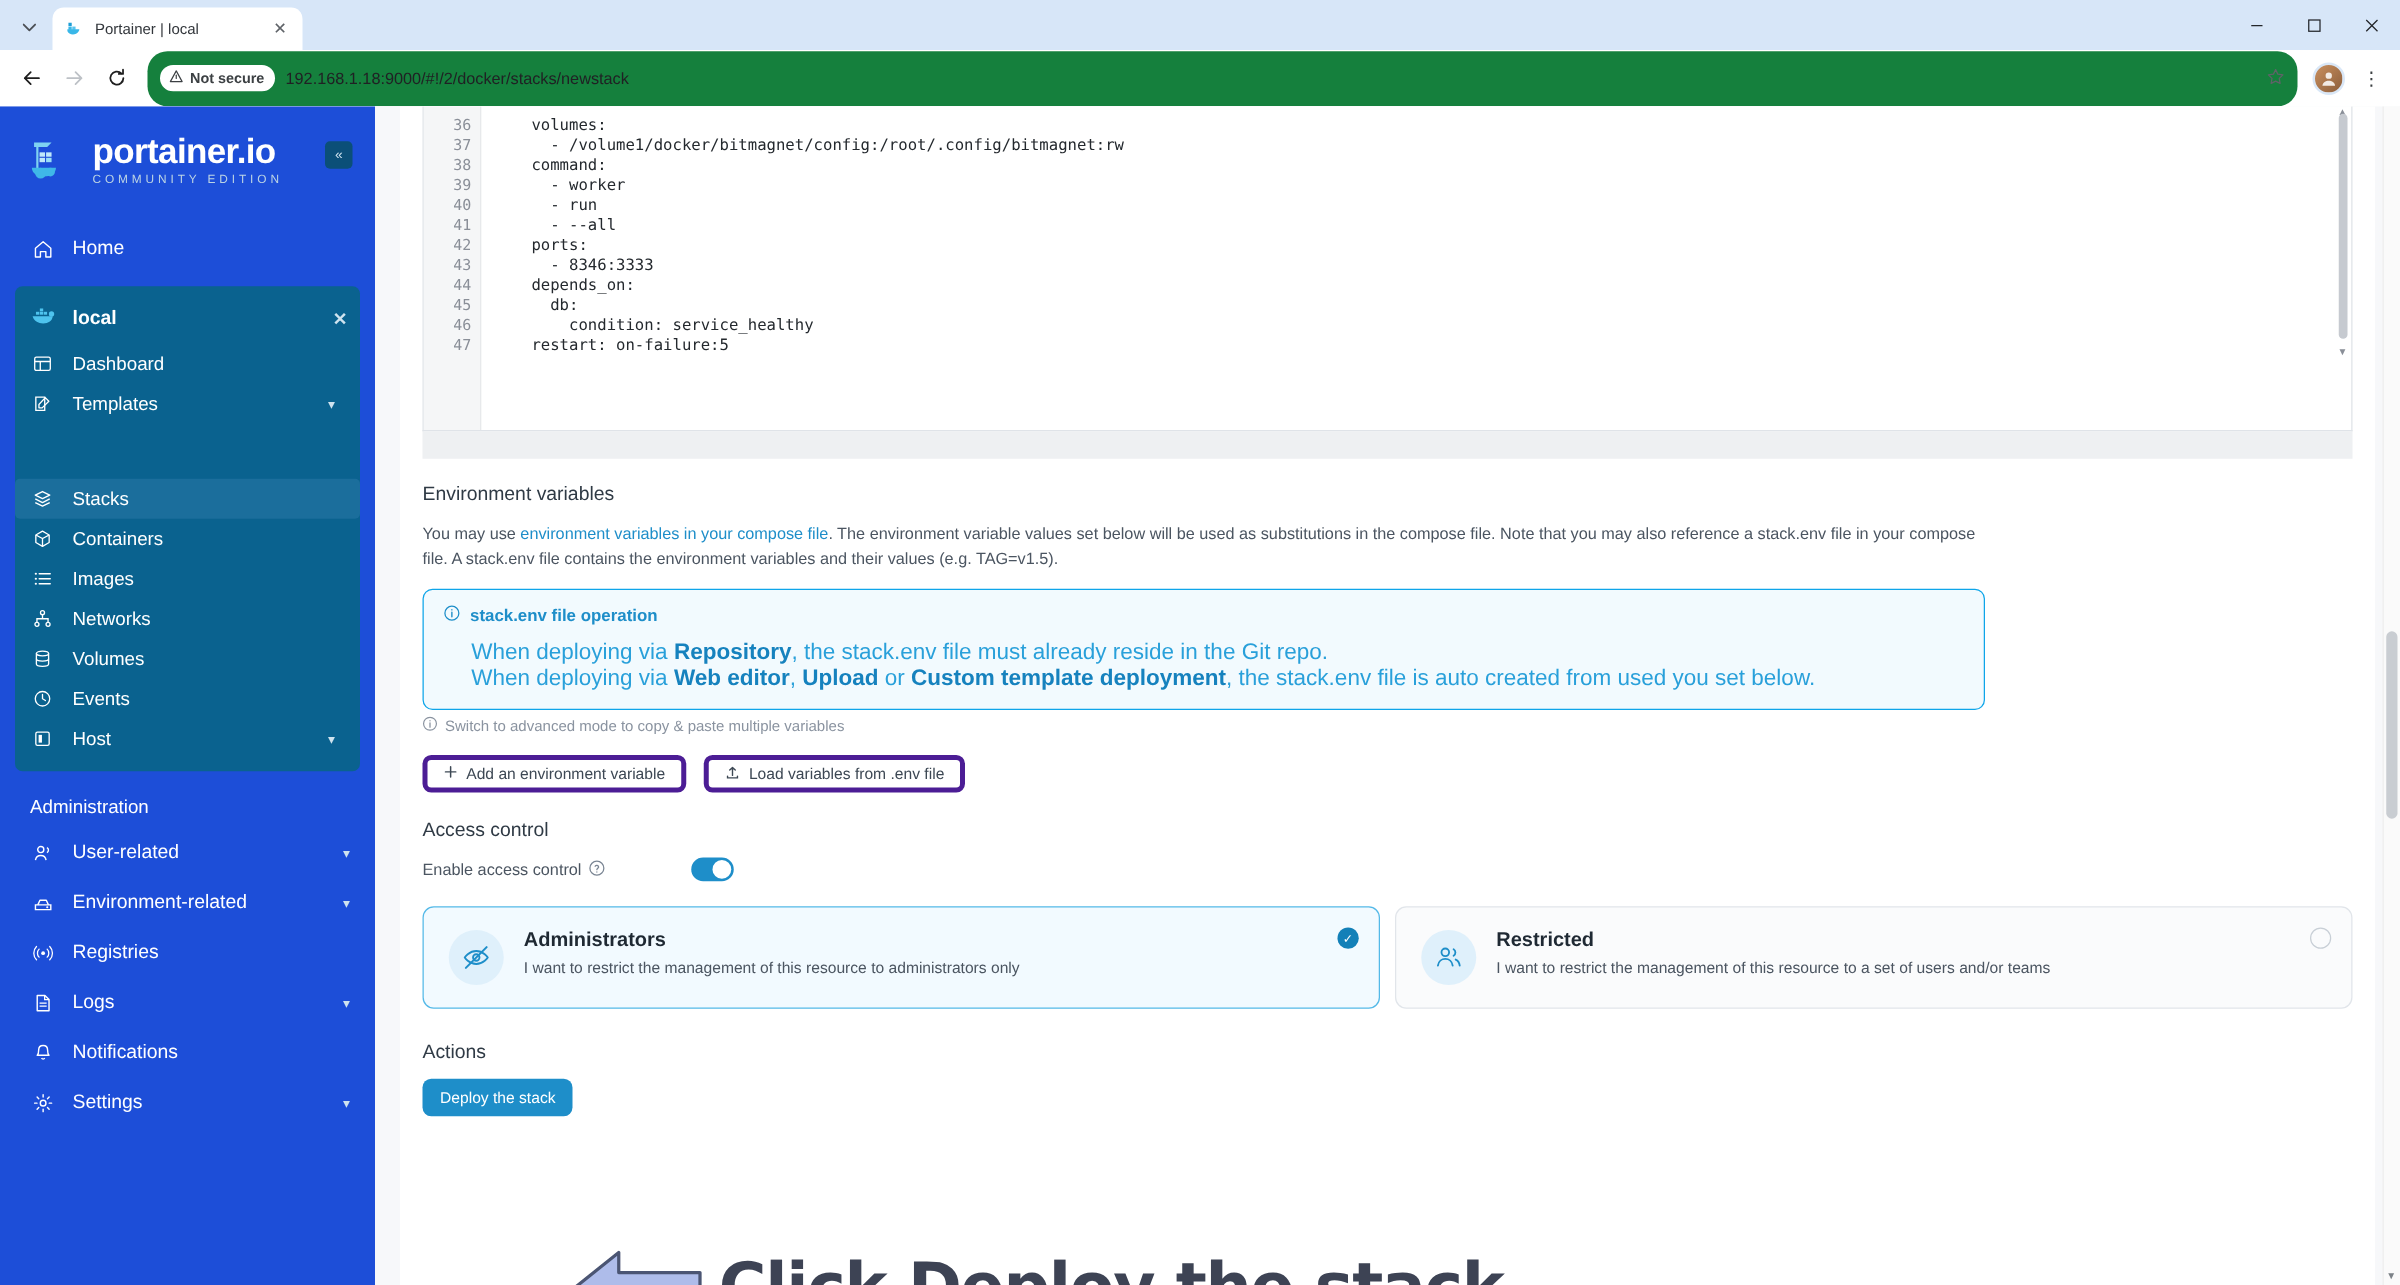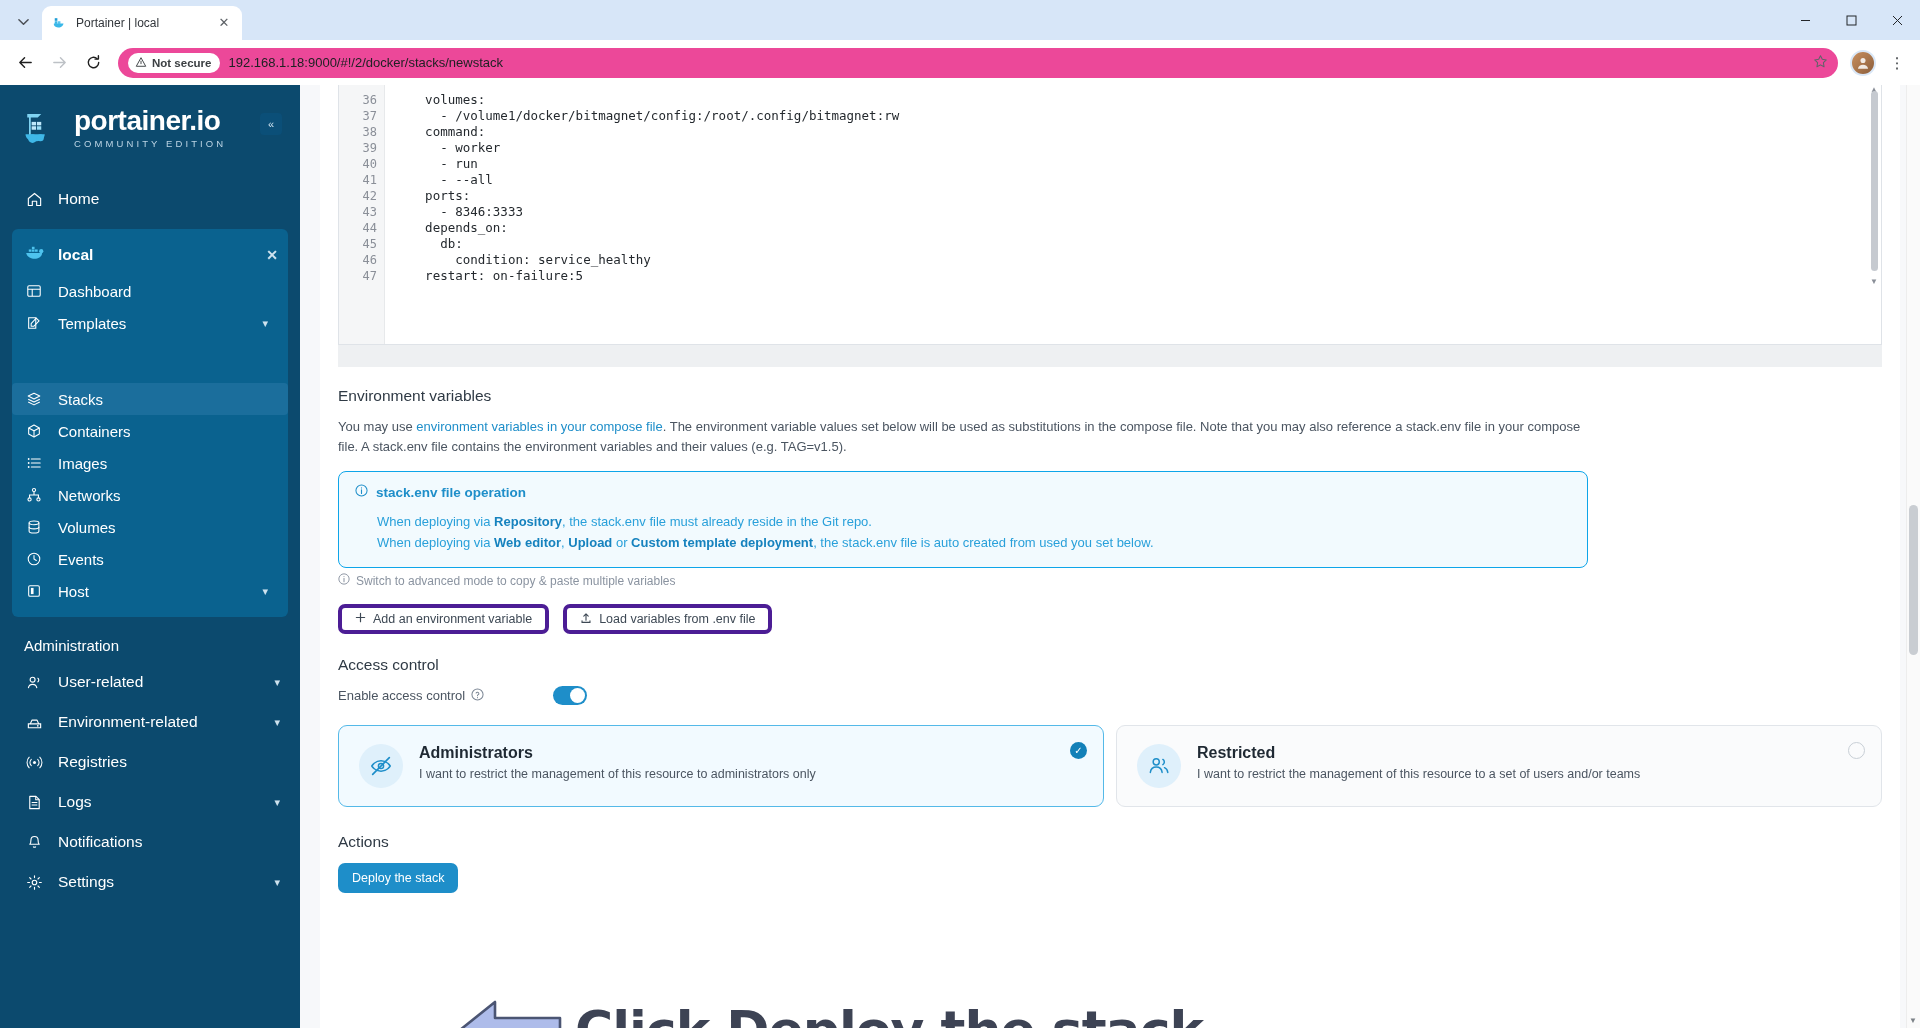--- a/index.html
+++ b/index.html
@@ -49,21 +49,21 @@
     height: 45px; background: #ffffff; display: flex; align-items: center;
     padding: 0 10px; gap: 4px; flex: 0 0 45px;
   }
   .nav-btn {
     width: 30px; height: 30px; border-radius: 50%;
     display: flex; align-items: center; justify-content: center;
     color: #1f1f1f; font-size: 15px;
   }
   .nav-btn.disabled { color: #bdc1c6; }
   .omnibox {
-    flex: 1; height: 30px; background: #ec4899; border-radius: 16px;
+    flex: 1; height: 44px; background: #15803d; border-radius: 16px;
     display: flex; align-items: center; padding: 0 6px 0 10px; margin-left: 6px;
     gap: 8px;
   }
   .notsecure {
     display: flex; align-items: center; gap: 5px;
     background: #ffffff; border-radius: 13px; padding: 3px 9px 3px 7px;
     font-size: 11.5px; color: #3c4043; font-weight: bold;
   }
   .omnibox-url { font-size: 13px; color: #202124; flex: 1; }
   .star-icon { width: 24px; color: #5f6368; font-size: 14px; text-align: center; }
@@ -73,21 +73,21 @@
     margin-left: 8px; display:flex; align-items:center; justify-content:center;
     color:#fff; font-size:10px; border:2px solid #d9e7f7;
   }
   .kebab { width: 26px; text-align: center; color: #3c4043; font-size: 15px; margin-left: 4px; }
 
   
   .page { flex: 1; display: flex; background: #ffffff; position: relative; overflow: hidden; }
 
   
   .sidebar {
-    width: 300px; flex: 0 0 300px; background: #0c4a6e;
+    width: 300px; flex: 0 0 300px; background: #1d4ed8;
     color: #ffffff; position: relative; 
   }
   .logo-row { display: flex; align-items: center; padding: 22px 0 14px 22px; position: relative; }
   .logo-mark { width: 42px; height: 42px; flex: 0 0 42px; }
   .logo-text { margin-left: 10px; }
   .logo-name { font-size: 28px; font-weight: bold; letter-spacing: -0.5px; line-height: 1; color:#fff; }
   .logo-sub { font-size: 9.5px; letter-spacing: 3.1px; color: #bcd4e4; margin-top: 3px; }
   .collapse-btn {
     position: absolute; right: 18px; top: 28px;
     width: 22px; height: 22px; border-radius: 4px; background: #0b4f78;
@@ -153,21 +153,21 @@
   .para a { color: #1e8ec9; text-decoration: none; }
 
   .infobox {
     border: 1px solid #0ea5e9; background: #f2fafe; border-radius: 8px;
     padding: 12px 16px 14px 16px; margin: 14px 0 0 0; max-width: 1250px;
   }
   .infobox-title {
     display:flex; align-items:center; gap: 8px;
     color: #1e8ec9; font-weight: bold; font-size: 13.5px;
   }
-  .infobox-line { color: #29a0da; font-size: 13px; line-height: 21px; padding-left: 22px; }
+  .infobox-line { color: #29a0da; font-size: 18px; line-height: 21px; padding-left: 22px; }
   .infobox-line b { color: #1682be; }
   .infobox-lines { margin-top: 11px; }
 
   .adv-link {
     display:flex; align-items:center; gap:7px;
     color: #1e8ec9; font-size: 13px; margin-top: 18px;
   }
   .adv-hint { display:flex; align-items:center; gap:6px; color:#8a93a0; font-size:12px; margin-top: 5px; }
 
   .btn-row { display: flex; gap: 14px; margin-top: 16px; }

